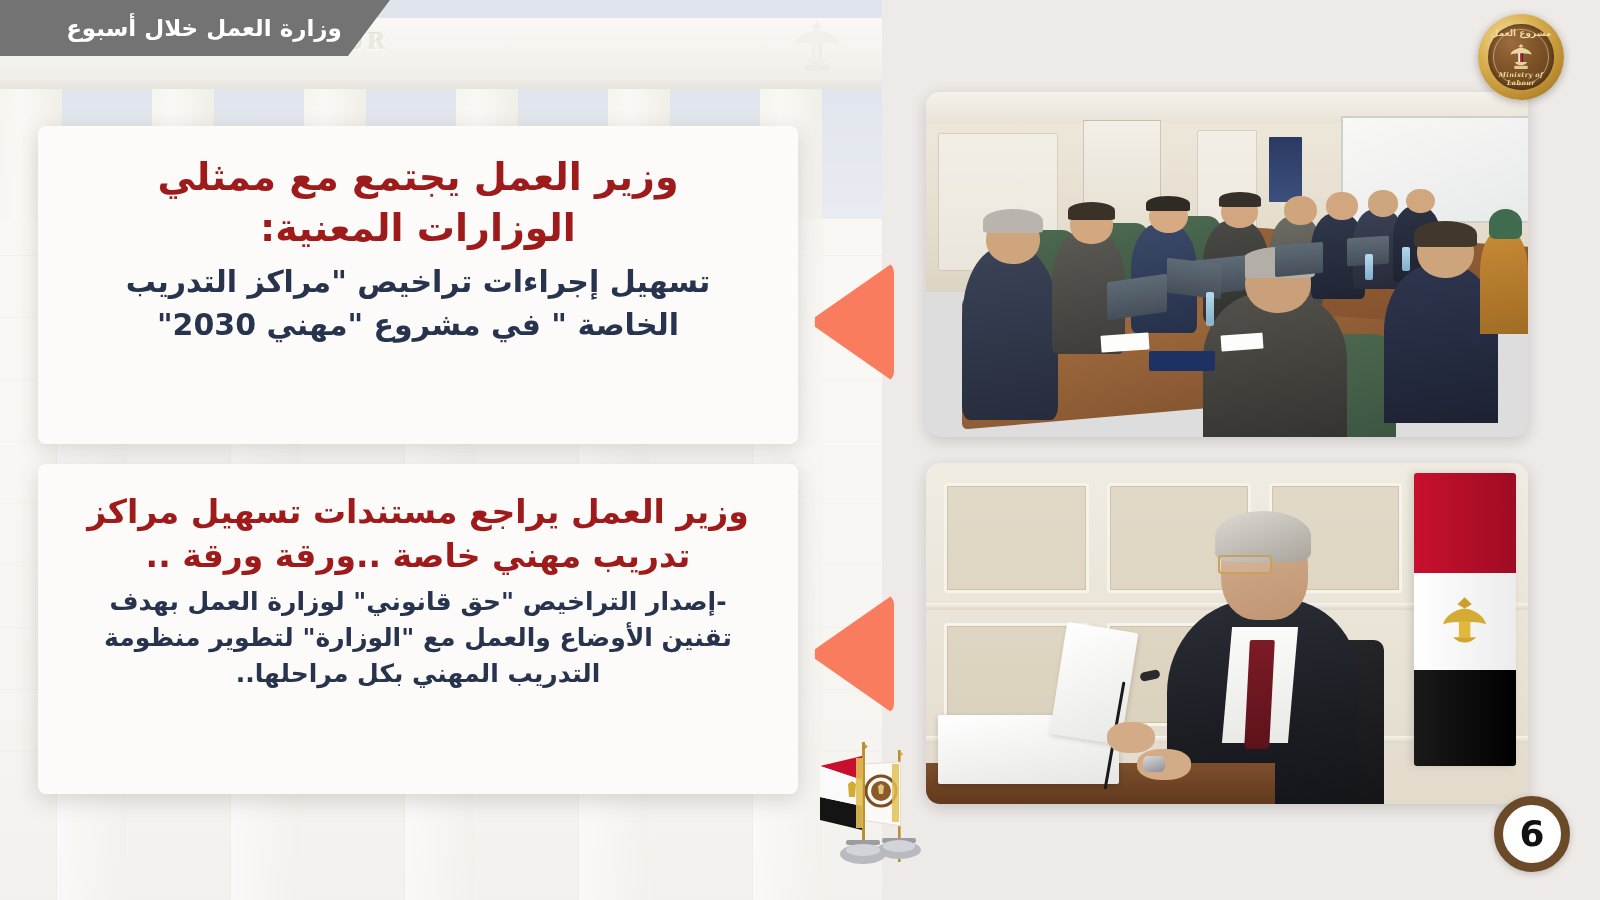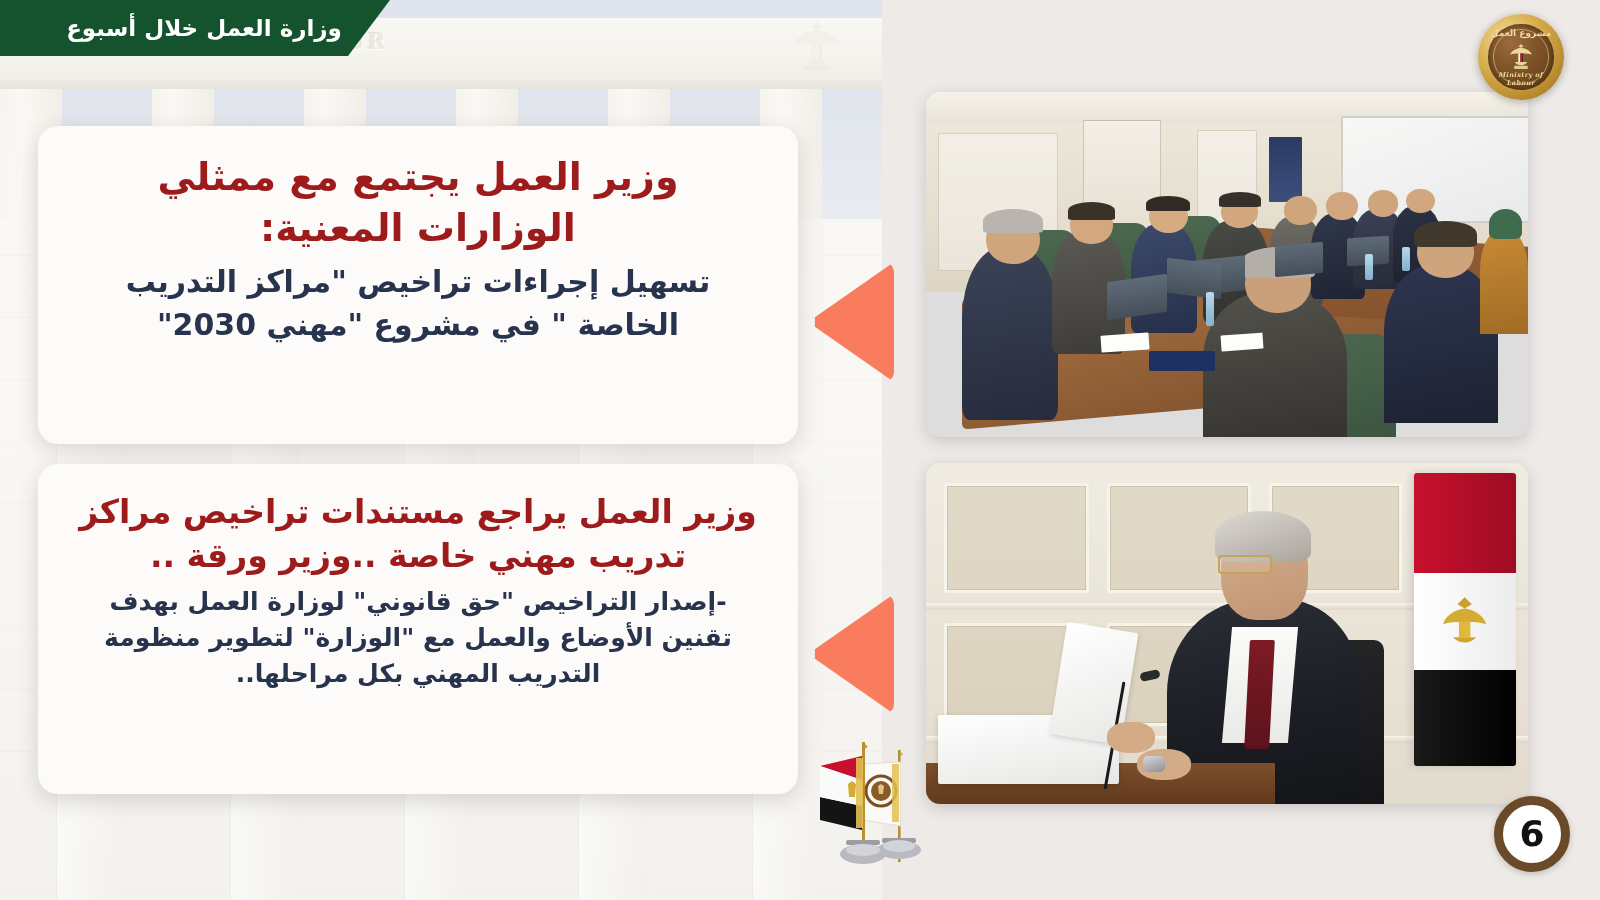--- a/index.html
+++ b/index.html
@@ -86,36 +86,36 @@
   .left-haze {
     position:absolute; left:0; top:0; width:100%; height:100%;
     background:linear-gradient(180deg,rgba(255,255,255,.55) 0%,rgba(255,255,255,.68) 45%,rgba(255,255,255,.62) 100%);
     pointer-events:none;
   }
 
   
   .banner {
     position:absolute; left:0; top:0;
     width:390px; height:56px;
-    background:#14532d;
+    background:#737373;
     clip-path:polygon(0 0, 390px 0, 348px 56px, 0 56px);
     display:flex; align-items:center; justify-content:center;
     z-index:20;
   }
   .banner span {
     color:#ffffff; font-size:23px; font-weight:700;
     padding-inline-end:18px; white-space:nowrap;
     letter-spacing:.2px;
   }
 
   
   .card {
     position:absolute;
     background:#FCFBFA;
-    border-radius:20px;
+    border-radius:8px;
     box-shadow:0 6px 22px rgba(60,50,40,.18);
     z-index:14;
     padding:26px 36px 30px;
     text-align:center;
   }
   #card1 { left:38px; top:126px; width:760px; min-height:318px; }
   #card2 { left:38px; top:464px; width:760px; min-height:330px; }
 
   .card-title {
     color:#9E1B1B;
@@ -357,21 +357,21 @@
   <div class="banner">
     <span>وزارة العمل خلال أسبوع</span>
   </div>
 
   <div class="card" id="card1">
     <div class="card-title">وزير العمل يجتمع مع ممثلي الوزارات المعنية:</div>
     <div class="card-body">تسهيل إجراءات تراخيص "مراكز التدريب الخاصة " في مشروع "مهني 2030"</div>
   </div>
 
   <div class="card" id="card2">
-    <div class="card-title">وزير العمل يراجع مستندات تراخيص مراكز تدريب مهني خاصة ..وزير ورقة ..</div>
+    <div class="card-title">وزير العمل يراجع مستندات تسهيل مراكز تدريب مهني خاصة ..ورقة ورقة ..</div>
     <div class="card-body">-إصدار التراخيص "حق قانوني" لوزارة العمل بهدف تقنين الأوضاع والعمل مع "الوزارة" لتطوير منظومة التدريب المهني بكل مراحلها..</div>
   </div>
 
   <div class="arrow" id="arrow1"></div>
   <div class="arrow" id="arrow2"></div>
 
   <div class="right-panel"></div>
 
   <div class="photo" id="photo-meeting">
     <div class="ph-inner">

